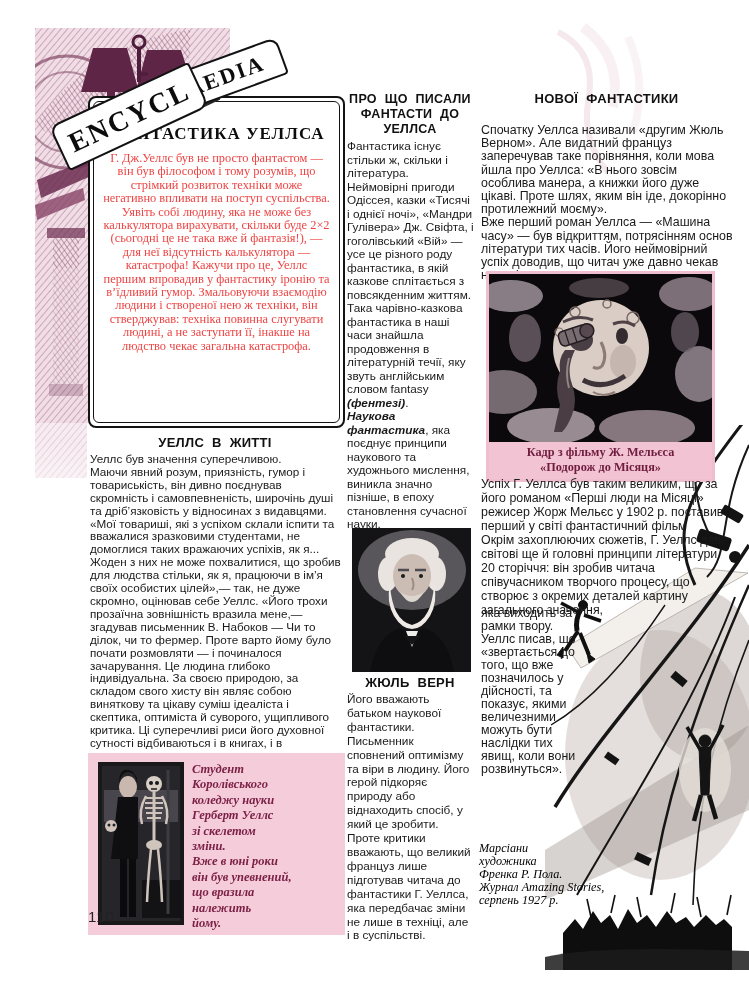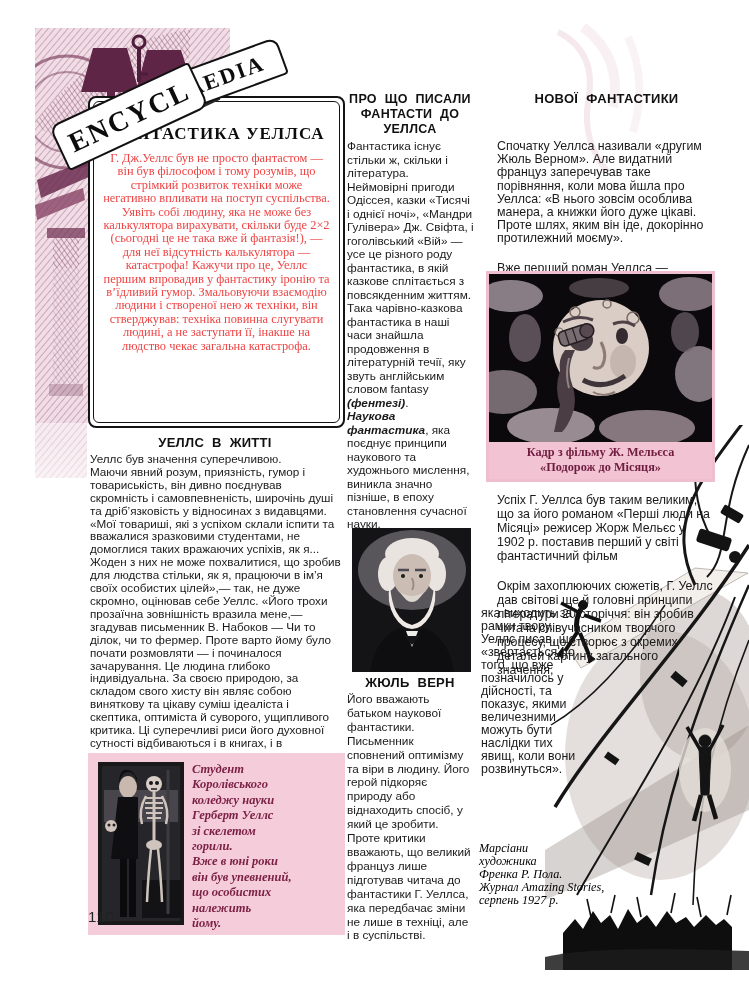--- a/index.html
+++ b/index.html
@@ -29,21 +29,21 @@
   .life-body{left:90px;top:453px;width:252px;font-size:11.7px;line-height:12.9px;}
   .life-body p{margin:0;}
   .mid-heading{left:345px;top:92px;width:130px;font-size:12.5px;}
   .mid-body{left:347px;top:140px;width:127px;font-size:11.8px;line-height:13.5px;}
   .mid-body p{margin:0;}
   .bi{font-weight:bold;font-style:italic;}
   .verne-heading{left:345px;top:675px;width:130px;}
   .verne-body{left:347px;top:693px;width:127px;font-size:11.8px;line-height:13.9px;}
   .succ-heading{left:480px;top:91px;width:253px;line-height:16px;}
   .succ-p12{left:481px;top:124px;width:253px;font-size:12.4px;line-height:13.2px;}
-  .succ-p12 p,.succ-p34 p{margin:16px;}
+  .succ-p12 p,.succ-p34 p{margin:0;}
   .succ-p34{left:481px;top:477px;width:250px;font-size:12.4px;line-height:14px;z-index:2;}
   .succ-p5{left:481px;top:607px;width:100px;font-size:12.4px;line-height:13px;z-index:2;}
   
   .pink-box{left:88px;top:753px;width:257px;height:182px;background:#f5ccd9;}
   .pink-photo{position:absolute;left:10px;top:9px;width:86px;height:163px;}
   .pink-caption{position:absolute;left:104px;top:9px;width:146px;font-family:"Liberation Serif",serif;
                 font-weight:bold;font-style:italic;font-size:12.5px;line-height:15.4px;color:#7b2145;}
   .moon-fig{left:486px;top:271px;width:229px;border:3px solid #f0bfcf;background:#f2c3d2;box-sizing:border-box;z-index:2;}
   .moon-img{display:block;width:223px;height:168px;}
   .moon-cap{padding:3px 2px 5px 2px;text-align:center;font-family:"Liberation Serif",serif;font-weight:bold;
@@ -148,24 +148,24 @@
       <ellipse cx="56" cy="83" rx="8" ry="5" fill="#cfc5bd"></ellipse>
       <path d="M53,87 Q50,115 49,140" stroke="#cfc5bd" stroke-width="2.5" fill="none"></path>
       <path d="M60,87 Q63,115 64,140" stroke="#cfc5bd" stroke-width="2.5" fill="none"></path>
     </svg>
     <div class="pink-caption">
       <div>Студент</div>
       <div>Королівського</div>
       <div>коледжу науки</div>
       <div>Герберт Уеллс</div>
       <div>зі скелетом</div>
-      <div>горили.</div>
+      <div>зміни.</div>
       <div>Вже в юні роки</div>
       <div>він був упевнений,</div>
-      <div>що особистих</div>
+      <div>що вразила</div>
       <div>належить</div>
       <div>йому.</div>
     </div>
   </div>
 
   <div class="abs page-num">110</div>
 
   <div class="abs h-sans mid-heading">ПРО ЩО ПИСАЛИ ФАНТАСТИ ДО УЕЛЛСА</div>
   <div class="abs mid-body">
     <p>Фантастика існує стільки ж, скільки і література.</p>

